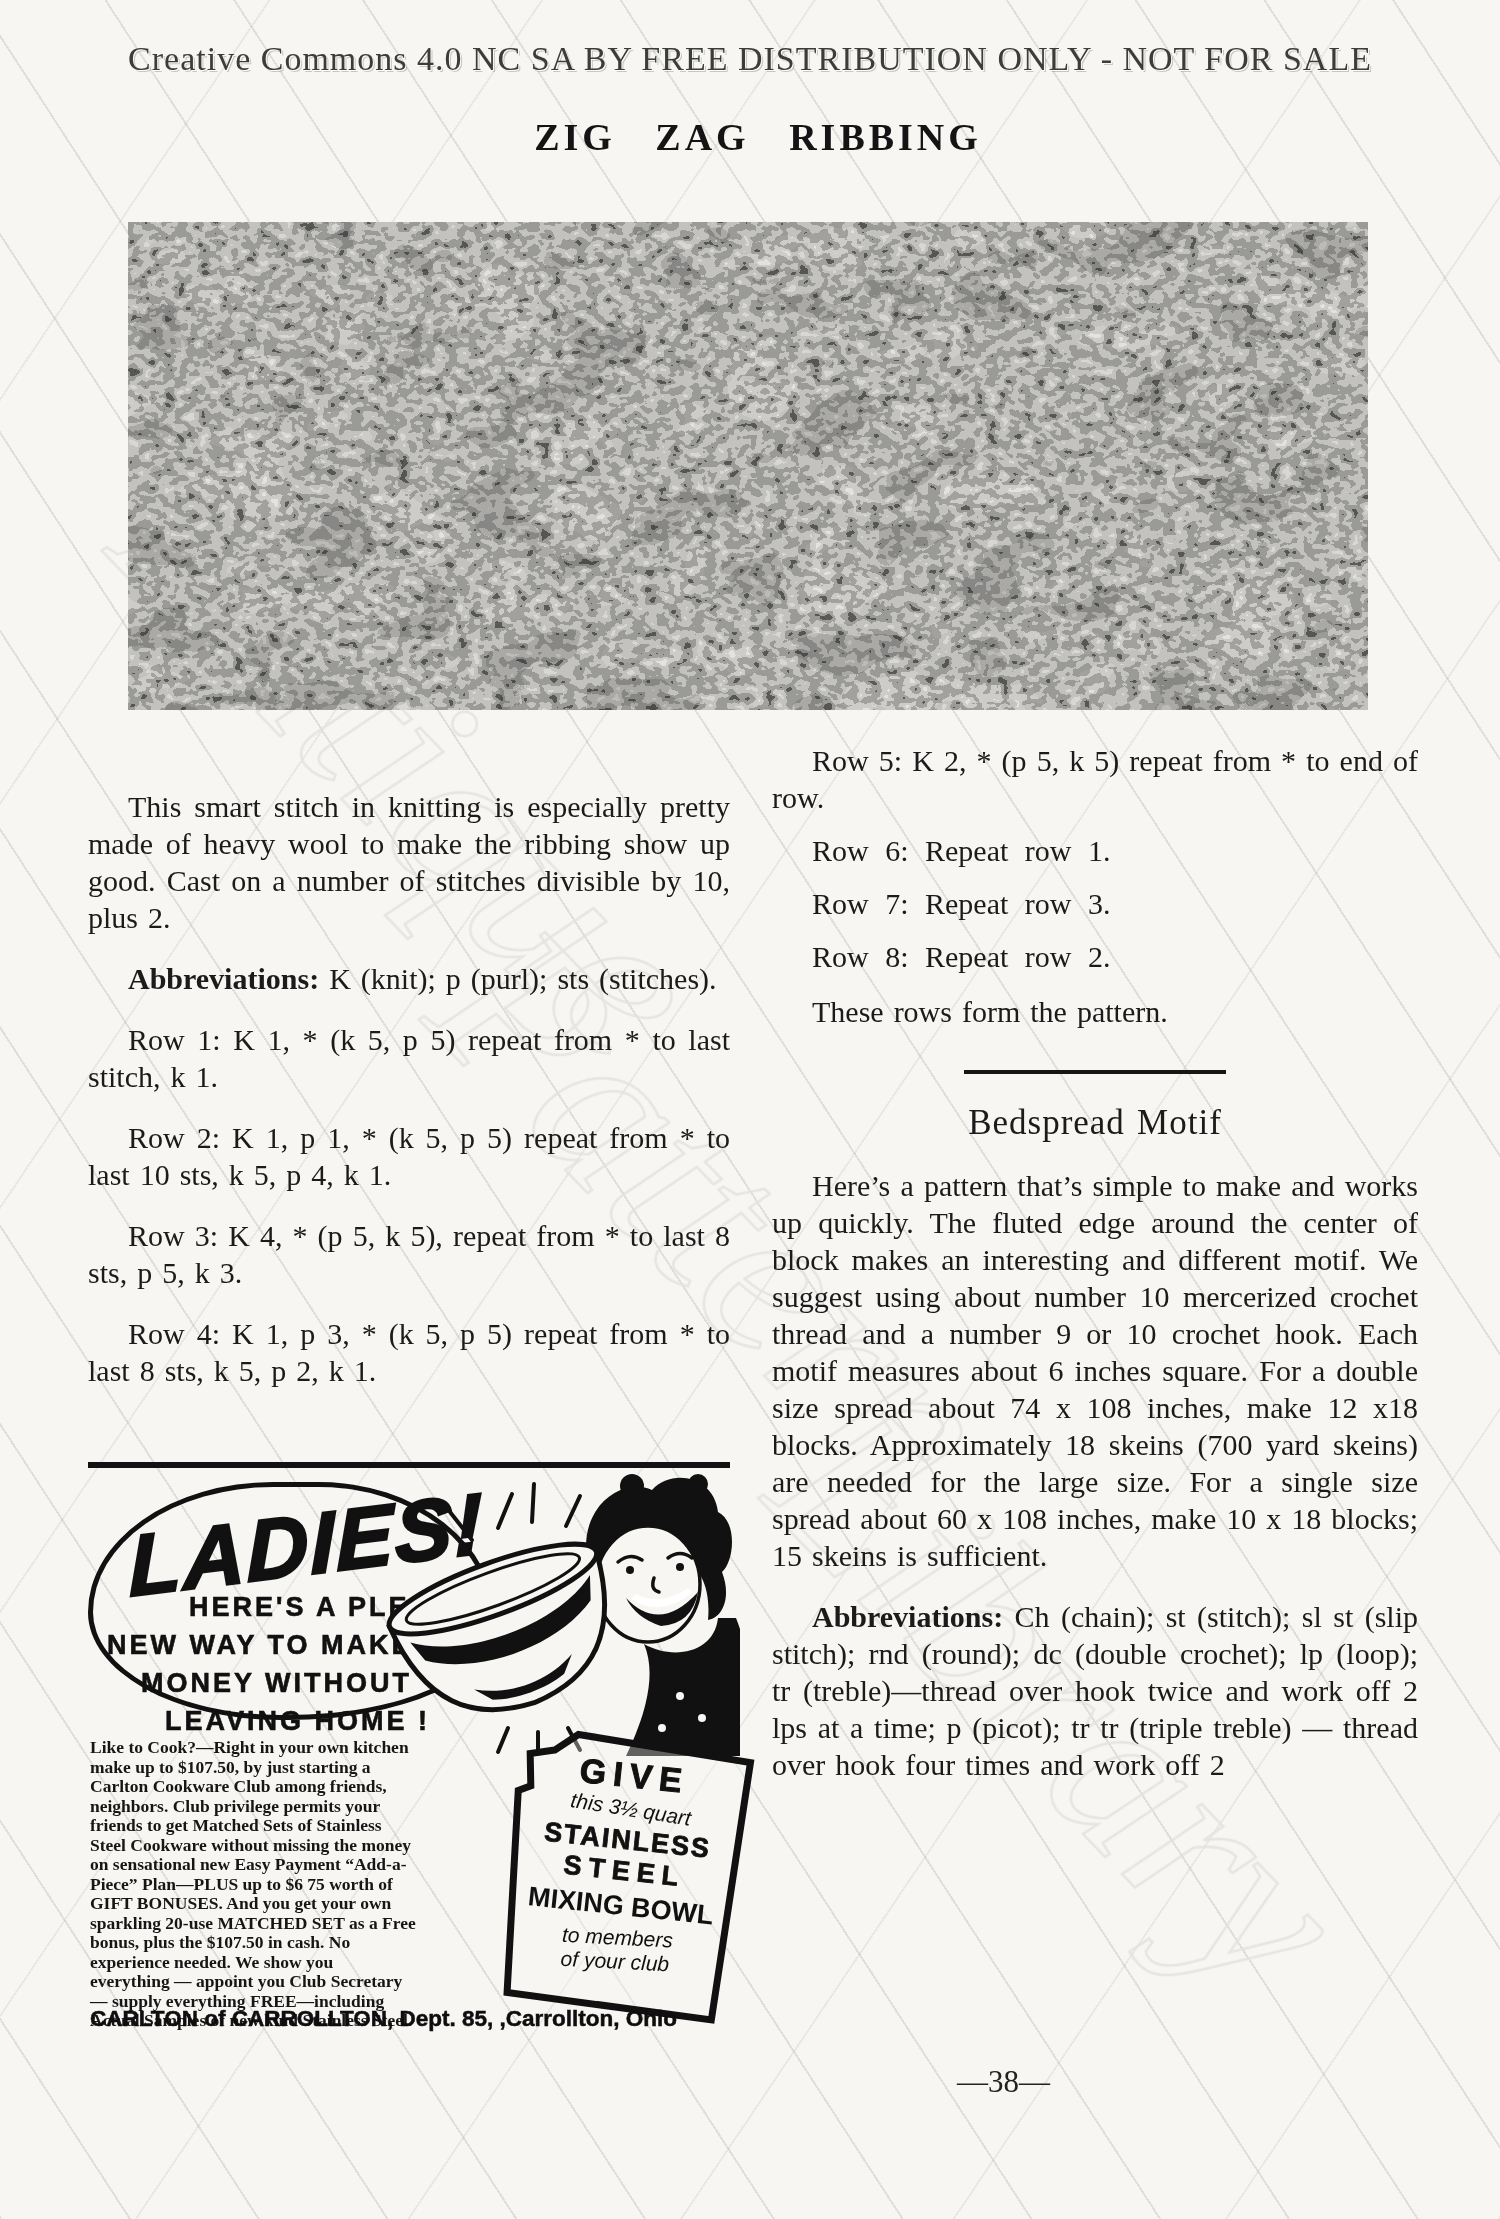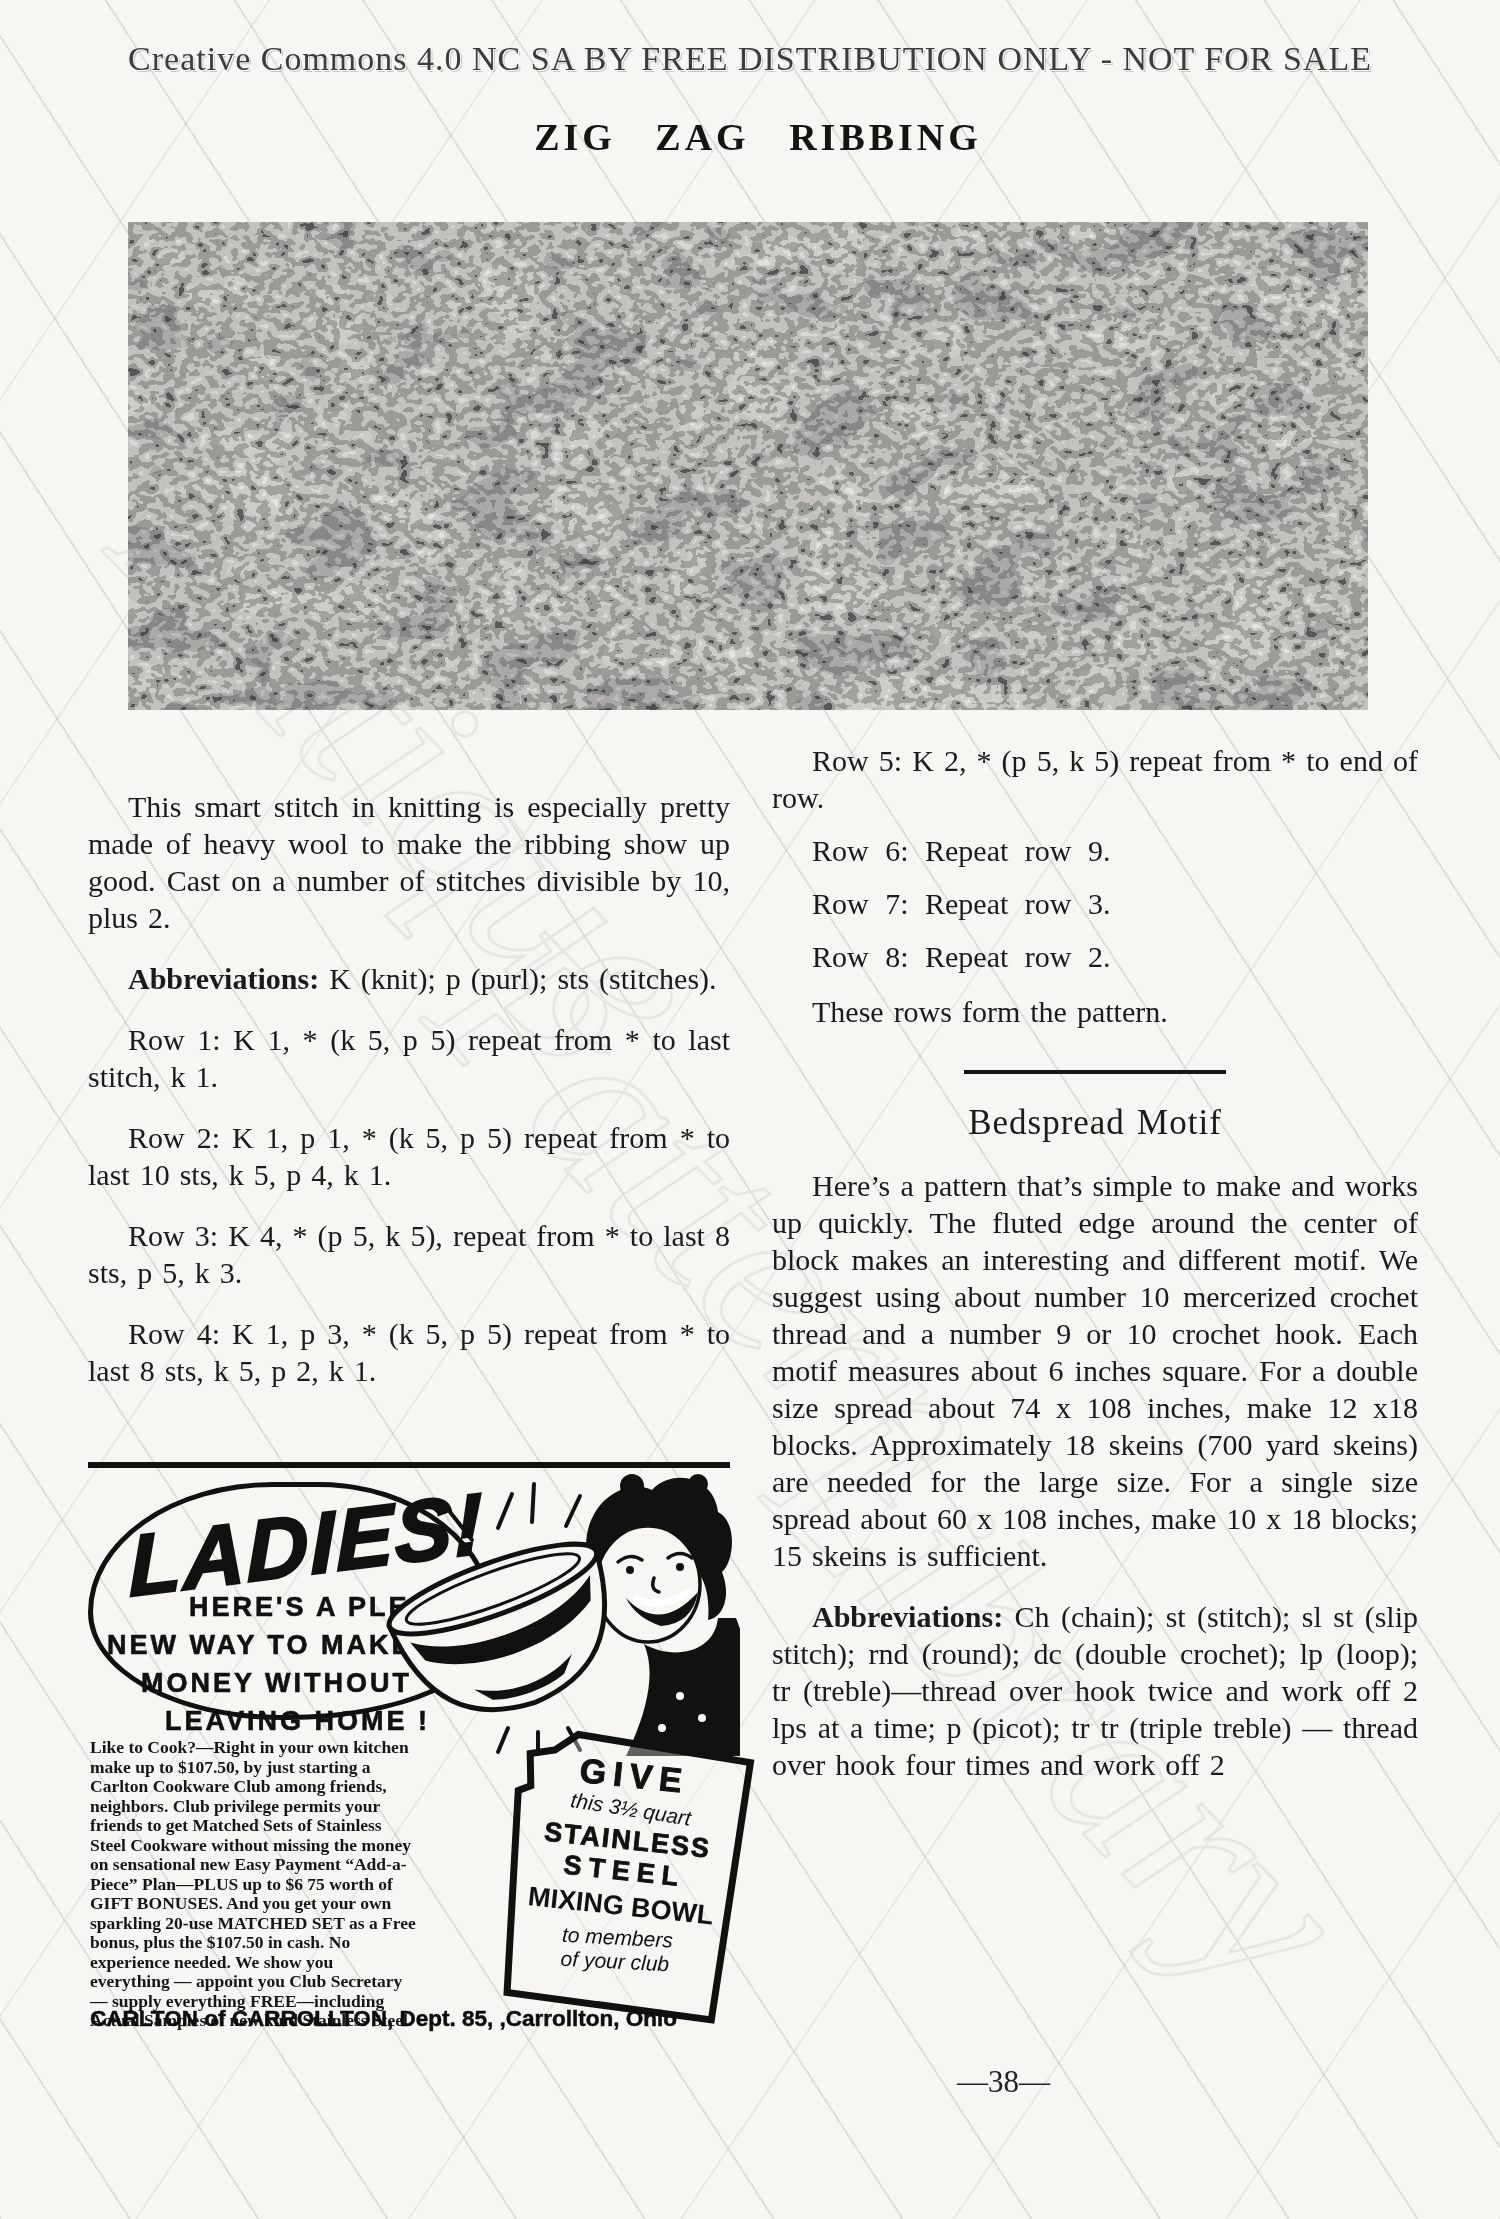--- a/index.html
+++ b/index.html
@@ -150,21 +150,21 @@
     <p class="indent">This smart stitch in knitting is especially pretty made of heavy wool to make the ribbing show up good. Cast on a number of stitches divisible by 10, plus 2.</p>
     <p class="indent mt"><span class="abbr-label">Abbreviations:</span><span> K (knit); p (purl); sts (stitches).</span></p>
     <p class="indent mt">Row 1: K 1, * (k 5, p 5) repeat from * to last stitch, k 1.</p>
     <p class="indent mt">Row 2: K 1, p 1, * (k 5, p 5) repeat from * to last 10 sts, k 5, p 4, k 1.</p>
     <p class="indent mt">Row 3: K 4, * (p 5, k 5), repeat from * to last 8 sts, p 5, k 3.</p>
     <p class="indent mt">Row 4: K 1, p 3, * (k 5, p 5) repeat from * to last 8 sts, k 5, p 2, k 1.</p>
   </div>
 
   <div class="layer col col-right">
     <p class="indent">Row 5: K 2, * (p 5, k 5) repeat from * to end of row.</p>
-    <p class="indent mt-sm single-row">Row 6:  Repeat row 9.</p>
+    <p class="indent mt-sm single-row">Row 6:  Repeat row 1.</p>
     <p class="indent mt-sm single-row">Row 7:  Repeat row 3.</p>
     <p class="indent mt-sm single-row">Row 8:  Repeat row 2.</p>
     <p class="indent closing">These rows form the pattern.</p>
     <div class="divider"></div>
     <h2 class="section-heading">Bedspread Motif</h2>
     <p class="indent para-bed">Here’s a pattern that’s simple to make and works up quickly. The fluted edge around the center of block makes an interesting and different motif. We suggest using about number 10 mercerized crochet thread and a number 9 or 10 crochet hook. Each motif measures about 6 inches square. For a double size spread about 74 x 108 inches, make 12 x18 blocks. Approximately 18 skeins (700 yard skeins) are needed for the large size. For a single size spread about 60 x 108 inches, make 10 x 18 blocks; 15 skeins is sufficient.</p>
     <p class="indent mt"><span class="abbr-label">Abbreviations:</span><span> Ch (chain); st (stitch); sl st (slip stitch); rnd (round); dc (double crochet); lp (loop); tr (treble)—thread over hook twice and work off 2 lps at a time; p (picot); tr tr (triple treble) — thread over hook four times and work off 2</span></p>
   </div>
 
   <div class="layer ad">

